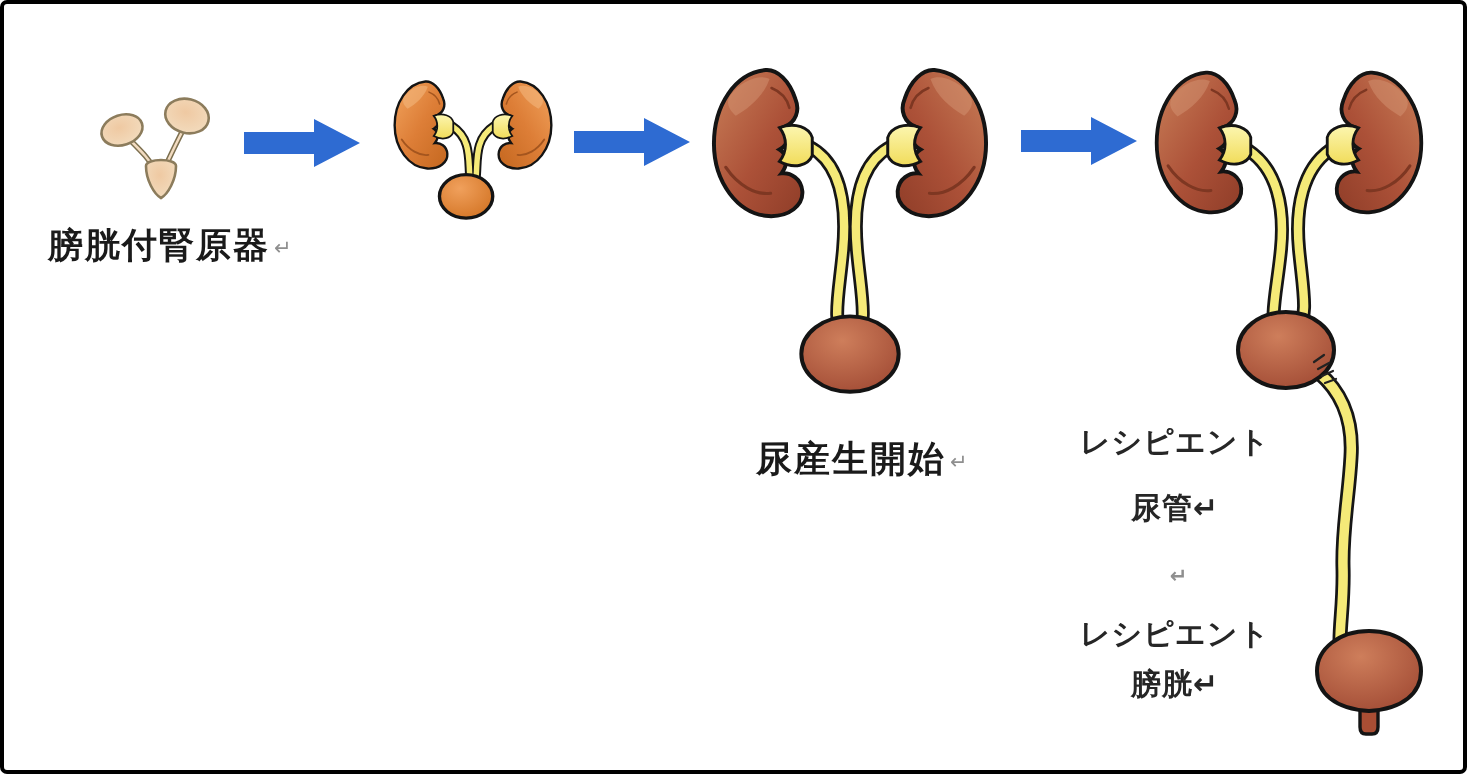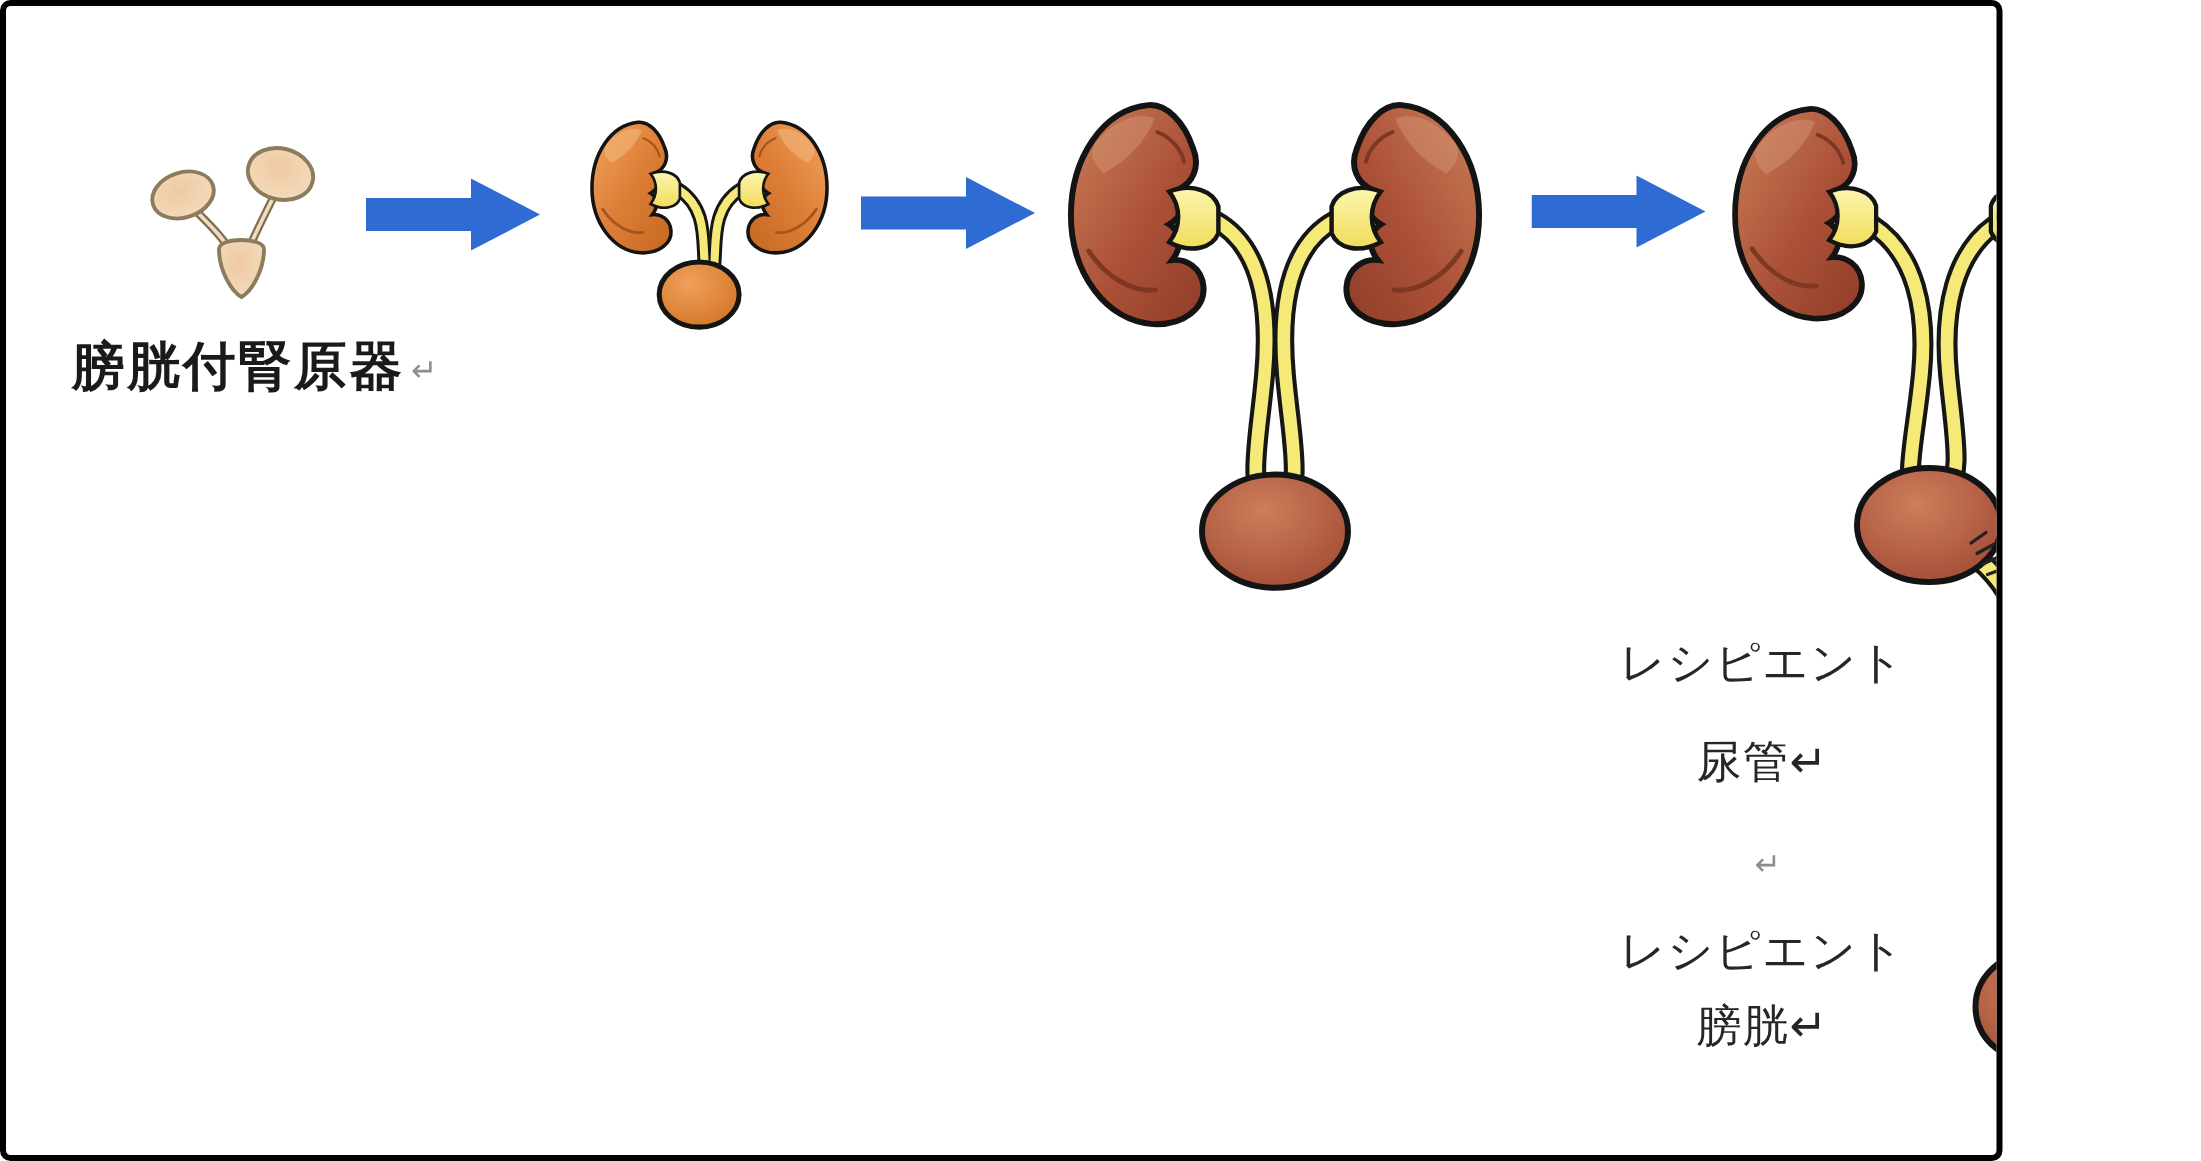--- a/index.html
+++ b/index.html
@@ -1,18 +1,18 @@
 <!DOCTYPE html>
 <html lang="ja" style="--arrow: #2E6BD2; --kidney_orange: #DD7E37; --kidney_red: #AC5138; --ureter_yellow: #F5EA78; --bladder_red: #B5563C; --cloaca_cream: #F2D9BA; --label_text: #1a1a1a; --return_mark: #8f8f8f;"><head>
 <meta charset="utf-8">
 <style>
   html,body{margin:0;padding:0;background:#fff;}
   .canvas{
     position:relative;
-    width:1335px;height:774px;
+    width:1467px;height:774px;
     box-sizing:border-box;
     background:#fff;
     border:4px solid #000;
     border-radius:7px;
     overflow:hidden;
     font-family:"DejaVu Sans","Liberation Sans",sans-serif;
   }
   .illus{position:absolute;}
   .arrow{position:absolute;}
   .lbl{
@@ -33,21 +33,21 @@
   }
   .rcol{
     position:absolute;
     left:1066px;top:418px;width:210px;
     text-align:center;
     color:#262626;
     font-size:30px;
     font-weight:400;
     letter-spacing:1px;
   }
-  .rcol .rline{position:absolute;left:0;width:210px;white-space:nowrap;}
+  .rcol .rline{position:absolute;left:0;width:210px;white-space:nowrap;font-weight:bold;}
   
   .to{stroke:#161616;fill:none;stroke-linecap:round;}
   .ti{stroke:var(--ureter_yellow,#F5EA78);fill:none;stroke-linecap:round;}
   .stalk-o{stroke:#7d7050;fill:none;stroke-linecap:round;}
   .stalk-i{stroke:#f2dbc0;fill:none;stroke-linecap:round;}
   .hatch{stroke:#222;stroke-width:2.2;stroke-linecap:round;}
 </style>
 </head>
 <body>
 
@@ -168,20 +168,23 @@
 
     <path d="M209,640 L209,668 Q209,675 215,675 L221,675 Q227,675 227,668 L227,640 Z" fill="#A94E34" stroke="#141414" stroke-width="3.4"></path>
     <path d="M166,612 C166,590 188,572 218,572 C248,572 270,590 270,612 C270,634 252,650 218,652 C184,650 166,634 166,612 Z" fill="url(#gBR)" stroke="#141414" stroke-width="4"></path>
   </svg>
 
   <div class="lbl" style="left:44px;top:222px">
     <span>膀胱付腎原器</span><span class="ret">↵</span>
   </div>
 
 
+  <div class="lbl" style="left:752px;top:435px;font-size:36px">
+    <span>尿産生開始</span><span class="ret">↵</span>
+  </div>
 
   <div class="rcol">
     <div class="rline" style="top:0px">レシピエント</div>
     <div class="rline" style="top:66px">
       <span>尿管</span><span class="ret">↵</span>
     </div>
     <div class="rline ret-solo" style="top:142px;font-size:21px">↵</div>
     <div class="rline" style="top:192px">レシピエント</div>
     <div class="rline" style="top:242px">
       <span>膀胱</span><span class="ret">↵</span>

